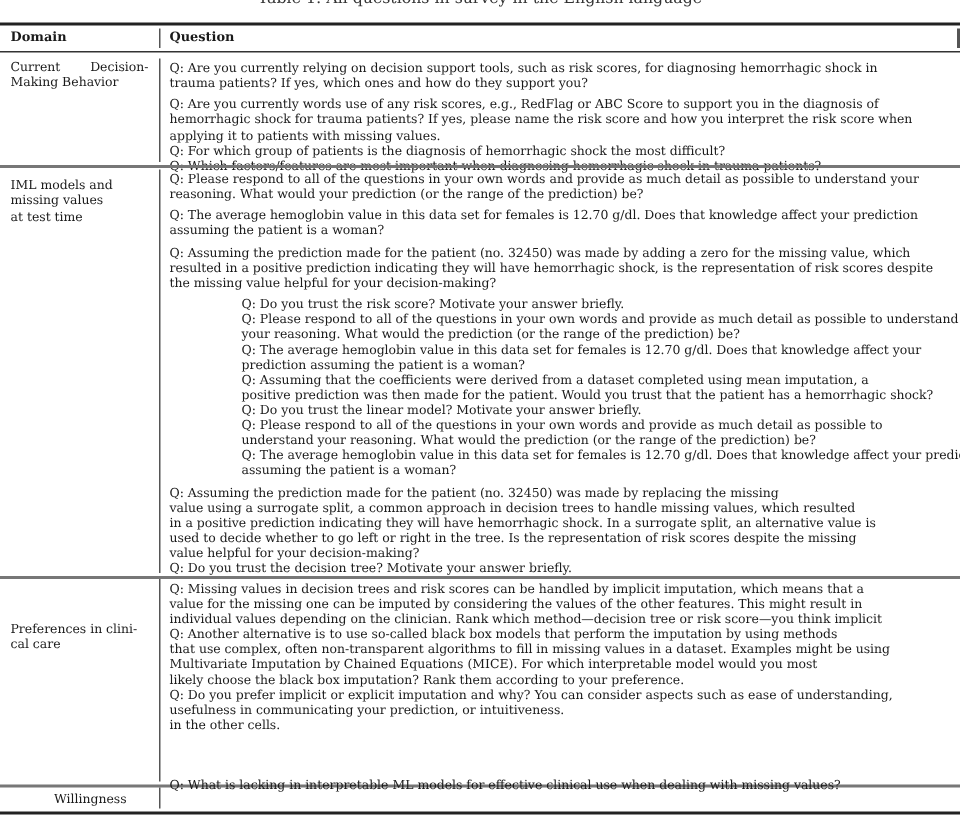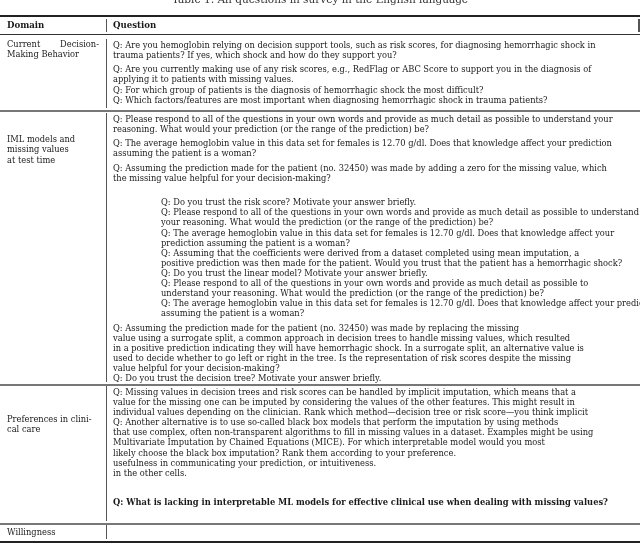--- a/index.html
+++ b/index.html
@@ -44,46 +44,48 @@
 <div class="vline" style="left:106px; top:19px; height:13px;"></div>
 <div class="vline" style="left:638px; top:19px; height:13px; width:1.5px;"></div>
 <div class="hrule" style="top:34px; height:1.3px;"></div>
 
 <div id="table-body">
     <div class="domain-cell" style="top: 39px;">
       <span class="qline" style="text-align: justify; text-align-last: justify;">Current Decision-</span>
       <span class="qline">Making Behavior</span>
     </div>
     <div class="qblock" style="top: 40px;">
-      <span class="qline">Q: Are you hemoglobin relying on decision support tools, such as risk scores, for diagnosing hemorrhagic shock in</span>
-      <span class="qline">trauma patients? If yes, which shock and how do they support you?</span>
+      <span class="qline">Q: Are you currently relying on decision support tools, such as risk scores, for diagnosing hemorrhagic shock in</span>
+      <span class="qline">trauma patients? If yes, which ones and how do they support you?</span>
     </div>
     <div class="qblock" style="top: 64.4px;">
-      <span class="qline">Q: Are you currently making use of any risk scores, e.g., RedFlag or ABC Score to support you in the diagnosis of</span>
+      <span class="qline">Q: Are you currently words use of any risk scores, e.g., RedFlag or ABC Score to support you in the diagnosis of</span>
+      <span class="qline">hemorrhagic shock for trauma patients? If yes, please name the risk score and how you interpret the risk score when</span>
       <span class="qline">applying it to patients with missing values.</span>
       <span class="qline">Q: For which group of patients is the diagnosis of hemorrhagic shock the most difficult?</span>
       <span class="qline">Q: Which factors/features are most important when diagnosing hemorrhagic shock in trauma patients?</span>
     </div>
     <div class="vline" style="left: 106px; top: 39px; height: 69px;"></div>
     <div class="hrule" style="top: 110px; height: 1.6px; background: rgb(119, 119, 119);"></div>
-    <div class="domain-cell" style="top: 134px;">
+    <div class="domain-cell" style="top: 118px;">
       <span class="qline">IML models and</span>
       <span class="qline">missing values</span>
       <span class="qline">at test time</span>
     </div>
     <div class="qblock" style="top: 114px;">
       <span class="qline">Q: Please respond to all of the questions in your own words and provide as much detail as possible to understand your</span>
       <span class="qline">reasoning. What would your prediction (or the range of the prediction) be?</span>
     </div>
     <div class="qblock" style="top: 138.4px;">
       <span class="qline">Q: The average hemoglobin value in this data set for females is 12.70 g/dl. Does that knowledge affect your prediction</span>
       <span class="qline">assuming the patient is a woman?</span>
     </div>
     <div class="qblock" style="top: 162.8px;">
       <span class="qline">Q: Assuming the prediction made for the patient (no. 32450) was made by adding a zero for the missing value, which</span>
+      <span class="qline">resulted in a positive prediction indicating they will have hemorrhagic shock, is the representation of risk scores despite</span>
       <span class="qline">the missing value helpful for your decision-making?</span>
     </div>
     <div class="qblock" style="top: 197.3px; margin-left: 48px;">
       <span class="qline">Q: Do you trust the risk score? Motivate your answer briefly.</span>
       <span class="qline">Q: Please respond to all of the questions in your own words and provide as much detail as possible to understand</span>
       <span class="qline">your reasoning. What would the prediction (or the range of the prediction) be?</span>
       <span class="qline">Q: The average hemoglobin value in this data set for females is 12.70 g/dl. Does that knowledge affect your</span>
       <span class="qline">prediction assuming the patient is a woman?</span>
       <span class="qline">Q: Assuming that the coefficients were derived from a dataset completed using mean imputation, a</span>
       <span class="qline">positive prediction was then made for the patient. Would you trust that the patient has a hemorrhagic shock?</span>
@@ -108,26 +110,27 @@
       <span class="qline">cal care</span>
     </div>
     <div class="qblock" style="top: 387px;">
       <span class="qline">Q: Missing values in decision trees and risk scores can be handled by implicit imputation, which means that a</span>
       <span class="qline">value for the missing one can be imputed by considering the values of the other features. This might result in</span>
       <span class="qline">individual values depending on the clinician. Rank which method—decision tree or risk score—you think implicit</span>
       <span class="qline">Q: Another alternative is to use so-called black box models that perform the imputation by using methods</span>
       <span class="qline">that use complex, often non-transparent algorithms to fill in missing values in a dataset. Examples might be using</span>
       <span class="qline">Multivariate Imputation by Chained Equations (MICE). For which interpretable model would you most</span>
       <span class="qline">likely choose the black box imputation? Rank them according to your preference.</span>
+      <span class="qline">Q: Do you prefer implicit or explicit imputation and why? You can consider aspects such as ease of understanding,</span>
       <span class="qline">usefulness in communicating your prediction, or intuitiveness.</span>
       <span class="qline">in the other cells.</span>
     </div>
     <div class="vline" style="left: 106px; top: 386px; height: 135px;"></div>
     <div class="hrule" style="top: 523px; height: 1.6px; background: rgb(119, 119, 119);"></div>
-    <div class="domain-cell" style="top: 527px;">
+    <div class="domain-cell" style="top: 527px; margin-left: 29px;">
       <span class="qline">Willingness</span>
     </div>
-    <div class="qblock" style="top: 497px; font-weight: bold;">
+    <div class="qblock" style="top: 518px;">
       <span class="qline">Q: What is lacking in interpretable ML models for effective clinical use when dealing with missing values?</span>
     </div>
     <div class="vline" style="left: 106px; top: 525px; height: 14px;"></div>
     <div class="hrule" style="top: 541px; height: 1.5px; background: rgb(34, 34, 34);"></div>
   </div>
 
 </body></html>

